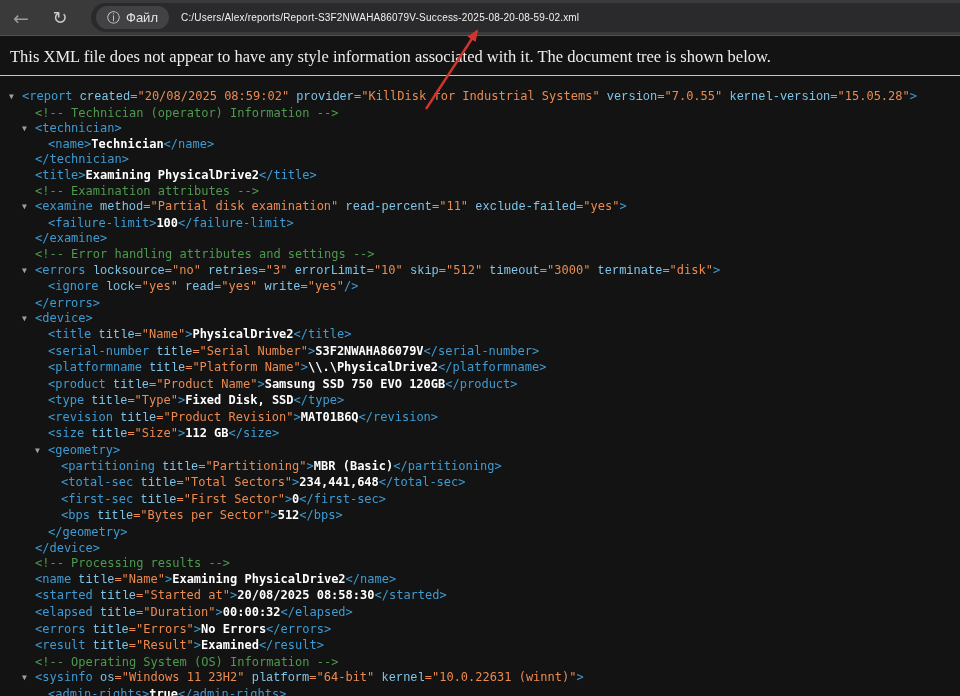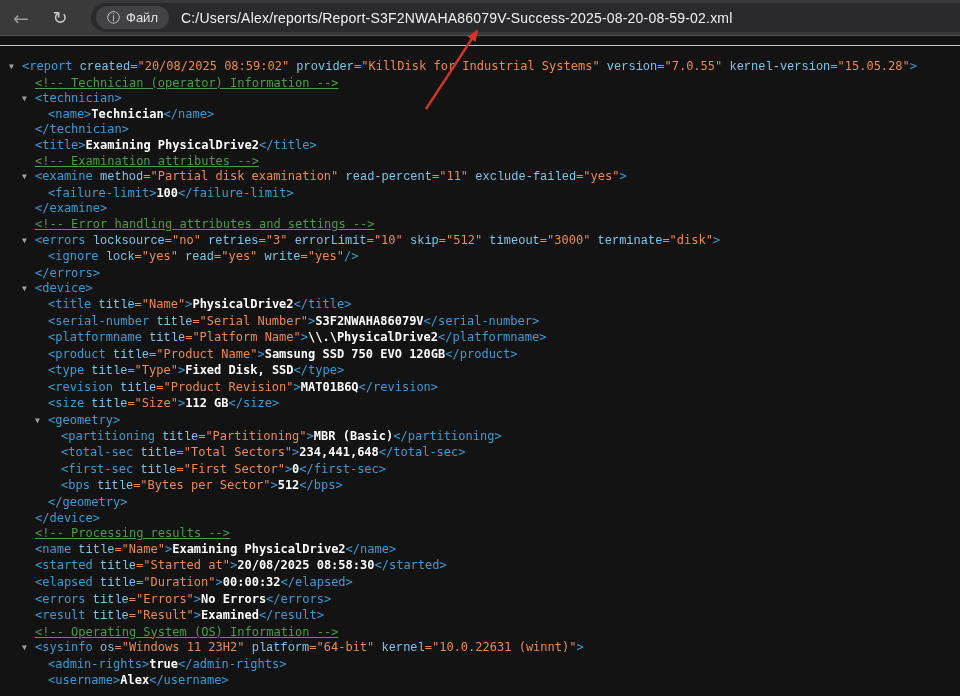--- a/index.html
+++ b/index.html
@@ -27,21 +27,21 @@
     margin-right: -12px;
   }
   .scheme-chip {
     margin-left: 5px; height: 23px; padding: 0 11px;
     background: #424245; border-radius: 12px;
     display: flex; align-items: center; gap: 6px;
     color: #e4e4e4; font-size: 13px; cursor: pointer; flex: none;
   }
   .info-glyph { font-size: 13px; color: #d2d2d2; font-family: "DejaVu Sans", sans-serif; }
   .url-text {
-    margin-left: 12px; color: #f0f0f0; font-size: 14px; letter-spacing: 0.2px;
+    margin-left: 12px; color: #f0f0f0; font-size: 10px; letter-spacing: 0.2px;
     white-space: nowrap; overflow: hidden;
   }
 
   
   .content {
     position: absolute; top: 37px; left: 0; right: 0; bottom: 0;
     background: var(--bg, #131313); overflow: hidden;
   }
   .notice {
     font-family: "Liberation Serif", serif;
@@ -59,21 +59,21 @@
   }
   .line { position: relative; }
   .tree-arrow {
     position: absolute; top: 3px; font-size: 8px; color: #9aa0a6;
     cursor: pointer; line-height: 10px;
   }
   .seg-tag     { color: var(--tag, #3e9bd3); }
   .seg-attr    { color: var(--attr, #7fc6ea); font-family: Liberation Mono, monospace; }
   .seg-val     { color: var(--value, #eb8a51); }
   .seg-text    { color: var(--text, #ffffff); font-weight: bold; }
-  .seg-comment { color: var(--comment, #4e9a4e); text-decoration: underline; }
+  .seg-comment { color: var(--comment, #4e9a4e); }
 
   
   .annotation-overlay {
     position: absolute; top: 0; left: 0; width: 960px; height: 696px;
     pointer-events: none; z-index: 10;
   }
 </style>
 </head>
 <body>
 
@@ -87,20 +87,21 @@
   <div class="omnibox">
     <div class="scheme-chip">
       <span class="info-glyph">ⓘ</span>
       <span>Файл</span>
     </div>
     <span class="url-text">C:/Users/Alex/reports/Report-S3F2NWAHA86079V-Success-2025-08-20-08-59-02.xml</span>
   </div>
 </div>
 
 <div class="content">
+  <div class="notice">This XML file does not appear to have any style information associated with it. The document tree is shown below.</div>
   <hr class="notice-rule">
   <div class="xml-tree"><div class="line" style="padding-left: 22px;"><span class="tree-arrow" style="left: 9px;">▼</span><span class="seg-tag">&lt;report </span><span class="seg-attr">created</span><span class="seg-val">="20/08/2025 08:59:02"</span><span class="seg-attr"> provider</span><span class="seg-val">="KillDisk for Industrial Systems"</span><span class="seg-attr"> version</span><span class="seg-val">="7.0.55"</span><span class="seg-attr"> kernel-version</span><span class="seg-val">="15.05.28"</span><span class="seg-tag">&gt;</span></div><div class="line" style="padding-left: 35px;"><span class="seg-comment">&lt;!-- Technician (operator) Information --&gt;</span></div><div class="line" style="padding-left: 35px;"><span class="tree-arrow" style="left: 22px;">▼</span><span class="seg-tag">&lt;technician&gt;</span></div><div class="line" style="padding-left: 48px;"><span class="seg-tag">&lt;name&gt;</span><span class="seg-text">Technician</span><span class="seg-tag">&lt;/name&gt;</span></div><div class="line" style="padding-left: 35px;"><span class="seg-tag">&lt;/technician&gt;</span></div><div class="line" style="padding-left: 35px;"><span class="seg-tag">&lt;title&gt;</span><span class="seg-text">Examining PhysicalDrive2</span><span class="seg-tag">&lt;/title&gt;</span></div><div class="line" style="padding-left: 35px;"><span class="seg-comment">&lt;!-- Examination attributes --&gt;</span></div><div class="line" style="padding-left: 35px;"><span class="tree-arrow" style="left: 22px;">▼</span><span class="seg-tag">&lt;examine </span><span class="seg-attr">method</span><span class="seg-val">="Partial disk examination"</span><span class="seg-attr"> read-percent</span><span class="seg-val">="11"</span><span class="seg-attr"> exclude-failed</span><span class="seg-val">="yes"</span><span class="seg-tag">&gt;</span></div><div class="line" style="padding-left: 48px;"><span class="seg-tag">&lt;failure-limit&gt;</span><span class="seg-text">100</span><span class="seg-tag">&lt;/failure-limit&gt;</span></div><div class="line" style="padding-left: 35px;"><span class="seg-tag">&lt;/examine&gt;</span></div><div class="line" style="padding-left: 35px;"><span class="seg-comment">&lt;!-- Error handling attributes and settings --&gt;</span></div><div class="line" style="padding-left: 35px;"><span class="tree-arrow" style="left: 22px;">▼</span><span class="seg-tag">&lt;errors </span><span class="seg-attr">locksource</span><span class="seg-val">="no"</span><span class="seg-attr"> retries</span><span class="seg-val">="3"</span><span class="seg-attr"> errorLimit</span><span class="seg-val">="10"</span><span class="seg-attr"> skip</span><span class="seg-val">="512"</span><span class="seg-attr"> timeout</span><span class="seg-val">="3000"</span><span class="seg-attr"> terminate</span><span class="seg-val">="disk"</span><span class="seg-tag">&gt;</span></div><div class="line" style="padding-left: 48px;"><span class="seg-tag">&lt;ignore </span><span class="seg-attr">lock</span><span class="seg-val">="yes"</span><span class="seg-attr"> read</span><span class="seg-val">="yes"</span><span class="seg-attr"> write</span><span class="seg-val">="yes"</span><span class="seg-tag">/&gt;</span></div><div class="line" style="padding-left: 35px;"><span class="seg-tag">&lt;/errors&gt;</span></div><div class="line" style="padding-left: 35px;"><span class="tree-arrow" style="left: 22px;">▼</span><span class="seg-tag">&lt;device&gt;</span></div><div class="line" style="padding-left: 48px;"><span class="seg-tag">&lt;title </span><span class="seg-attr">title</span><span class="seg-val">="Name"</span><span class="seg-tag">&gt;</span><span class="seg-text">PhysicalDrive2</span><span class="seg-tag">&lt;/title&gt;</span></div><div class="line" style="padding-left: 48px;"><span class="seg-tag">&lt;serial-number </span><span class="seg-attr">title</span><span class="seg-val">="Serial Number"</span><span class="seg-tag">&gt;</span><span class="seg-text">S3F2NWAHA86079V</span><span class="seg-tag">&lt;/serial-number&gt;</span></div><div class="line" style="padding-left: 48px;"><span class="seg-tag">&lt;platformname </span><span class="seg-attr">title</span><span class="seg-val">="Platform Name"</span><span class="seg-tag">&gt;</span><span class="seg-text">\\.\PhysicalDrive2</span><span class="seg-tag">&lt;/platformname&gt;</span></div><div class="line" style="padding-left: 48px;"><span class="seg-tag">&lt;product </span><span class="seg-attr">title</span><span class="seg-val">="Product Name"</span><span class="seg-tag">&gt;</span><span class="seg-text">Samsung SSD 750 EVO 120GB</span><span class="seg-tag">&lt;/product&gt;</span></div><div class="line" style="padding-left: 48px;"><span class="seg-tag">&lt;type </span><span class="seg-attr">title</span><span class="seg-val">="Type"</span><span class="seg-tag">&gt;</span><span class="seg-text">Fixed Disk, SSD</span><span class="seg-tag">&lt;/type&gt;</span></div><div class="line" style="padding-left: 48px;"><span class="seg-tag">&lt;revision </span><span class="seg-attr">title</span><span class="seg-val">="Product Revision"</span><span class="seg-tag">&gt;</span><span class="seg-text">MAT01B6Q</span><span class="seg-tag">&lt;/revision&gt;</span></div><div class="line" style="padding-left: 48px;"><span class="seg-tag">&lt;size </span><span class="seg-attr">title</span><span class="seg-val">="Size"</span><span class="seg-tag">&gt;</span><span class="seg-text">112 GB</span><span class="seg-tag">&lt;/size&gt;</span></div><div class="line" style="padding-left: 48px;"><span class="tree-arrow" style="left: 35px;">▼</span><span class="seg-tag">&lt;geometry&gt;</span></div><div class="line" style="padding-left: 61px;"><span class="seg-tag">&lt;partitioning </span><span class="seg-attr">title</span><span class="seg-val">="Partitioning"</span><span class="seg-tag">&gt;</span><span class="seg-text">MBR (Basic)</span><span class="seg-tag">&lt;/partitioning&gt;</span></div><div class="line" style="padding-left: 61px;"><span class="seg-tag">&lt;total-sec </span><span class="seg-attr">title</span><span class="seg-val">="Total Sectors"</span><span class="seg-tag">&gt;</span><span class="seg-text">234,441,648</span><span class="seg-tag">&lt;/total-sec&gt;</span></div><div class="line" style="padding-left: 61px;"><span class="seg-tag">&lt;first-sec </span><span class="seg-attr">title</span><span class="seg-val">="First Sector"</span><span class="seg-tag">&gt;</span><span class="seg-text">0</span><span class="seg-tag">&lt;/first-sec&gt;</span></div><div class="line" style="padding-left: 61px;"><span class="seg-tag">&lt;bps </span><span class="seg-attr">title</span><span class="seg-val">="Bytes per Sector"</span><span class="seg-tag">&gt;</span><span class="seg-text">512</span><span class="seg-tag">&lt;/bps&gt;</span></div><div class="line" style="padding-left: 48px;"><span class="seg-tag">&lt;/geometry&gt;</span></div><div class="line" style="padding-left: 35px;"><span class="seg-tag">&lt;/device&gt;</span></div><div class="line" style="padding-left: 35px;"><span class="seg-comment">&lt;!-- Processing results --&gt;</span></div><div class="line" style="padding-left: 35px;"><span class="seg-tag">&lt;name </span><span class="seg-attr">title</span><span class="seg-val">="Name"</span><span class="seg-tag">&gt;</span><span class="seg-text">Examining PhysicalDrive2</span><span class="seg-tag">&lt;/name&gt;</span></div><div class="line" style="padding-left: 35px;"><span class="seg-tag">&lt;started </span><span class="seg-attr">title</span><span class="seg-val">="Started at"</span><span class="seg-tag">&gt;</span><span class="seg-text">20/08/2025 08:58:30</span><span class="seg-tag">&lt;/started&gt;</span></div><div class="line" style="padding-left: 35px;"><span class="seg-tag">&lt;elapsed </span><span class="seg-attr">title</span><span class="seg-val">="Duration"</span><span class="seg-tag">&gt;</span><span class="seg-text">00:00:32</span><span class="seg-tag">&lt;/elapsed&gt;</span></div><div class="line" style="padding-left: 35px;"><span class="seg-tag">&lt;errors </span><span class="seg-attr">title</span><span class="seg-val">="Errors"</span><span class="seg-tag">&gt;</span><span class="seg-text">No Errors</span><span class="seg-tag">&lt;/errors&gt;</span></div><div class="line" style="padding-left: 35px;"><span class="seg-tag">&lt;result </span><span class="seg-attr">title</span><span class="seg-val">="Result"</span><span class="seg-tag">&gt;</span><span class="seg-text">Examined</span><span class="seg-tag">&lt;/result&gt;</span></div><div class="line" style="padding-left: 35px;"><span class="seg-comment">&lt;!-- Operating System (OS) Information --&gt;</span></div><div class="line" style="padding-left: 35px;"><span class="tree-arrow" style="left: 22px;">▼</span><span class="seg-tag">&lt;sysinfo </span><span class="seg-attr">os</span><span class="seg-val">="Windows 11 23H2"</span><span class="seg-attr"> platform</span><span class="seg-val">="64-bit"</span><span class="seg-attr"> kernel</span><span class="seg-val">="10.0.22631 (winnt)"</span><span class="seg-tag">&gt;</span></div><div class="line" style="padding-left: 48px;"><span class="seg-tag">&lt;admin-rights&gt;</span><span class="seg-text">true</span><span class="seg-tag">&lt;/admin-rights&gt;</span></div><div class="line" style="padding-left: 48px;"><span class="seg-tag">&lt;username&gt;</span><span class="seg-text">Alex</span><span class="seg-tag">&lt;/username&gt;</span></div></div>
 </div>
 
 <svg class="annotation-overlay" width="960" height="696" viewBox="0 0 960 696">
   <defs>
     <marker id="ah" markerUnits="userSpaceOnUse" markerWidth="14" markerHeight="12" refX="10" refY="5" orient="auto">
       <path d="M0,0 L12,5 L0,10 Z" class="annot-fill" fill="#d0342c"></path>
     </marker>
   </defs>

